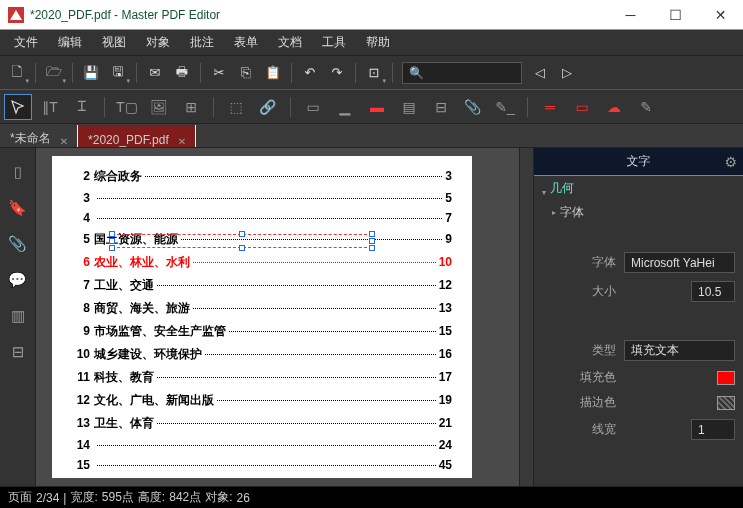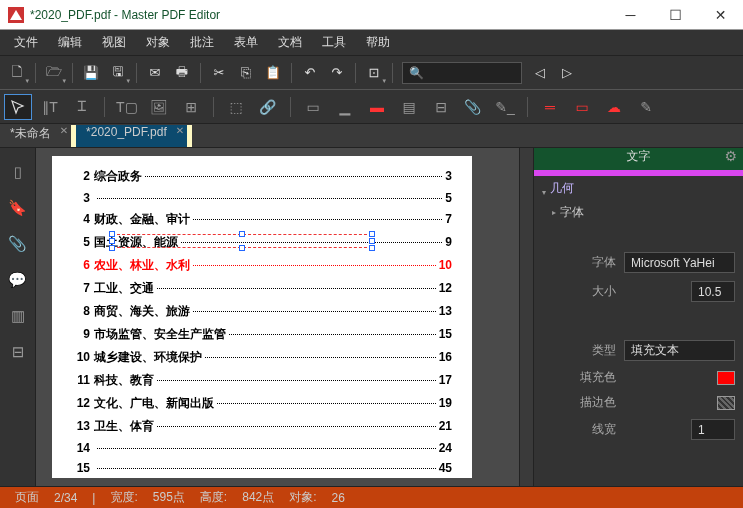--- a/index.html
+++ b/index.html
@@ -14,53 +14,53 @@
 .toolbar{height:34px;background:#333;display:flex;align-items:center;padding:0 4px;border-bottom:1px solid #555;gap:1px}
 .tbtn{width:26px;height:26px;display:flex;align-items:center;justify-content:center;color:#ddd;font-size:13px;position:relative}
 .tbtn.dd::after{content:"▾";font-size:7px;position:absolute;right:1px;bottom:1px;color:#999}
 .tsep{width:1px;height:20px;background:#555;margin:0 4px}
 .search-box{flex:0 0 120px;height:22px;background:#222;border:1px solid #555;display:flex;align-items:center;padding:0 6px;color:#999;margin:0 4px}
 .toolbar2{height:34px;background:#333;display:flex;align-items:center;padding:0 4px;gap:4px;border-bottom:1px solid #222}
 .editbtn{width:28px;height:26px;display:flex;align-items:center;justify-content:center;color:#999;font-size:14px}
 .editbtn.active{background:#222;border:1px solid #4a90d9}
 .editbtn svg{width:16px;height:16px}
 .tabbar{height:24px;background:#3a3a3a;display:flex;align-items:flex-end;border-bottom:1px solid #222}
-.tab{height:22px;padding:0 0 0 10px;display:flex;align-items:flex-start;gap:6px;color:#ccc;border-right:5px solid #fef9c3;background:#3a3a3a}
-.tab.active{background:#0c4a6e}
+.tab{height:22px;padding:0 6px 0 10px;display:flex;align-items:flex-end;gap:6px;color:#ccc;border-right:1px solid #fef9c3;background:#3a3a3a}
+.tab.active{background:#7f1d1d}
 .tab-close{color:#999;font-size:10px;padding:0 3px}
 .mainrow{flex:1;display:flex;min-height:0}
 .leftbar{width:36px;background:#333;border-right:1px solid #222;display:flex;flex-direction:column;padding-top:6px}
 .leftbtn{width:36px;height:36px;display:flex;align-items:center;justify-content:center;color:#999;font-size:15px}
 .docarea{flex:1;background:#4a4a4a;position:relative;overflow:hidden;padding:8px 8px 8px 16px}
 .page{width:420px;height:100%;background:#fff;padding:12px 20px;overflow:hidden;position:relative}
 .toc-line{display:flex;align-items:baseline;font-family:SimSun,serif;font-size:11px;color:#000;margin-bottom:6px;white-space:nowrap}
 .toc-num{width:18px;text-align:right;margin-right:4px;font-weight:bold}
 .toc-title{font-weight:bold}
 .toc-dots{flex:1;border-bottom:1px dotted #000;margin:0 3px;position:relative;top:-3px;min-width:10px}
 .toc-pg{font-weight:bold}
 .toc-line.selected .toc-title,.toc-line.selected .toc-pg,.toc-line.selected .toc-num{color:#f00}
 .toc-line.selected .toc-dots{border-bottom-color:#f00}
 .sel-wrap{position:absolute;left:76px;top:86px;width:260px;height:14px;border:1px dashed #e33;pointer-events:none}
 .handle{position:absolute;width:6px;height:6px;background:#fff;border:1px solid #26f}
 .h1{left:-4px;top:-4px}.h2{left:50%;margin-left:-3px;top:-4px}.h3{right:-4px;top:-4px}
 .h4{left:-4px;top:50%;margin-top:-3px}.h5{right:-4px;top:50%;margin-top:-3px}
 .h6{left:-4px;bottom:-4px}.h7{left:50%;margin-left:-3px;bottom:-4px}.h8{right:-4px;bottom:-4px}
 .rightpanel{width:210px;background:#333;border-left:1px solid #222;display:flex;flex-direction:column;overflow:hidden}
-.panel-hdr{height:28px;background:#14532d;display:flex;align-items:flex-start;justify-content:center;color:#ddd;border-bottom:6px solid #d946ef;position:relative}
+.panel-hdr{height:28px;background:#0f172a;display:flex;align-items:center;justify-content:center;color:#ddd;border-bottom:1px solid #d946ef;position:relative}
 .panel-hdr .opt{position:absolute;right:6px;color:#999;font-size:14px}
-.section{padding:4px 8px;color:#c4b5fd;display:flex;align-items:flex-end;gap:4px}
+.section{padding:4px 8px;color:#5eead4;display:flex;align-items:flex-end;gap:4px}
 .section::before{content:"▾";font-size:8px;color:#999}
 .subsection{padding:3px 8px 3px 18px;color:#ccc;display:flex;align-items:center;gap:4px}
 .subsection::before{content:"▸";font-size:8px;color:#999}
 .proprow{display:flex;align-items:center;padding:4px 8px 4px 32px;gap:8px;color:#ccc}
 .proplabel{width:50px;text-align:right;color:#aaa}
 .propval{flex:1;height:21px;background:#222;border:1px solid #555;padding:0 6px;display:flex;align-items:center;color:#ddd;overflow:hidden}
 .propval.num{flex:0 0 44px}
 .colorswatch{width:18px;height:14px;border:1px solid #999;margin-left:auto}
-.statusbar{height:22px;background:#c2410c;border-top:1px solid #222;display:flex;align-items:center;padding:0 15px;color:#ccc;gap:15px}
+.statusbar{height:22px;background:#000000;border-top:1px solid #222;display:flex;align-items:center;padding:0 8px;color:#ccc;gap:4px}
 .scroll-v{width:14px;background:#3a3a3a;border-left:1px solid #222}
 </style>
 </head>
 <body>
 
 <div class="titlebar">
   <div class="app-icon"></div>
   <div class="title">*2020_PDF.pdf - Master PDF Editor</div>
   <div class="winbtn">─</div>
   <div class="winbtn">☐</div>
@@ -163,21 +163,20 @@
           <span class="toc-dots"></span>
           <span class="toc-pg">3</span>
         </div>
         <div class="toc-line">
           <span class="toc-num">3</span>
           <span class="toc-dots"></span>
           <span class="toc-pg">5</span>
         </div>
         <div class="toc-line">
           <span class="toc-num">4</span>
-          <span class="toc-title">财政、金融、审计</span>
           <span class="toc-dots"></span>
           <span class="toc-pg">7</span>
         </div>
         <div class="toc-line">
           <span class="toc-num">5</span>
           <span class="toc-title">国土资源、能源</span>
           <span class="toc-dots"></span>
           <span class="toc-pg">9</span>
         </div>
         <div class="toc-line selected">

